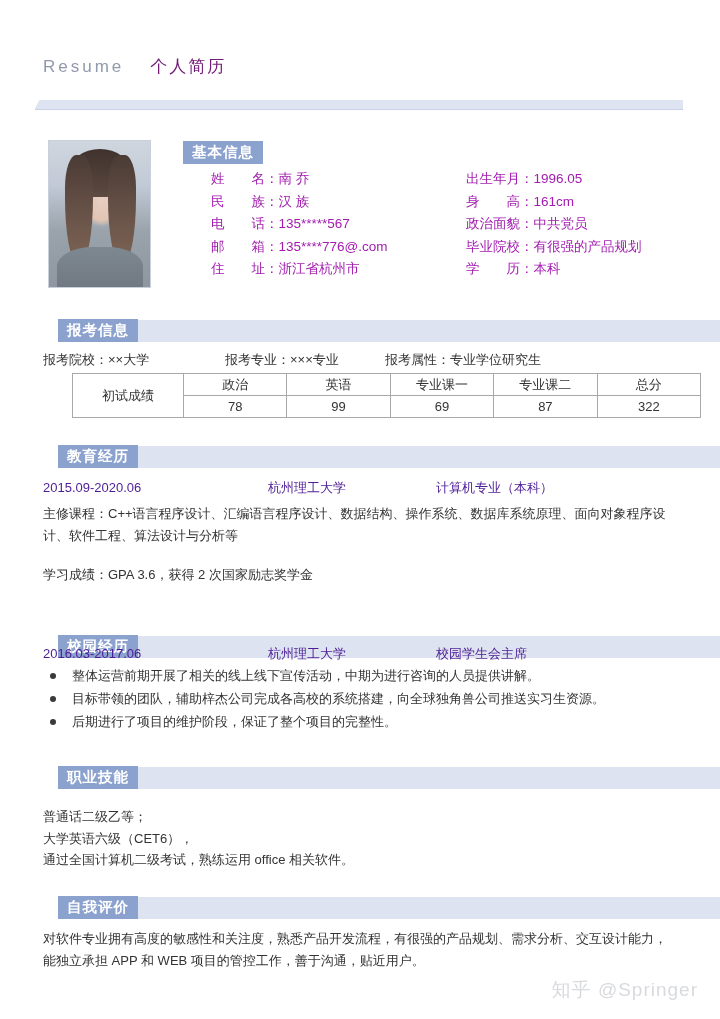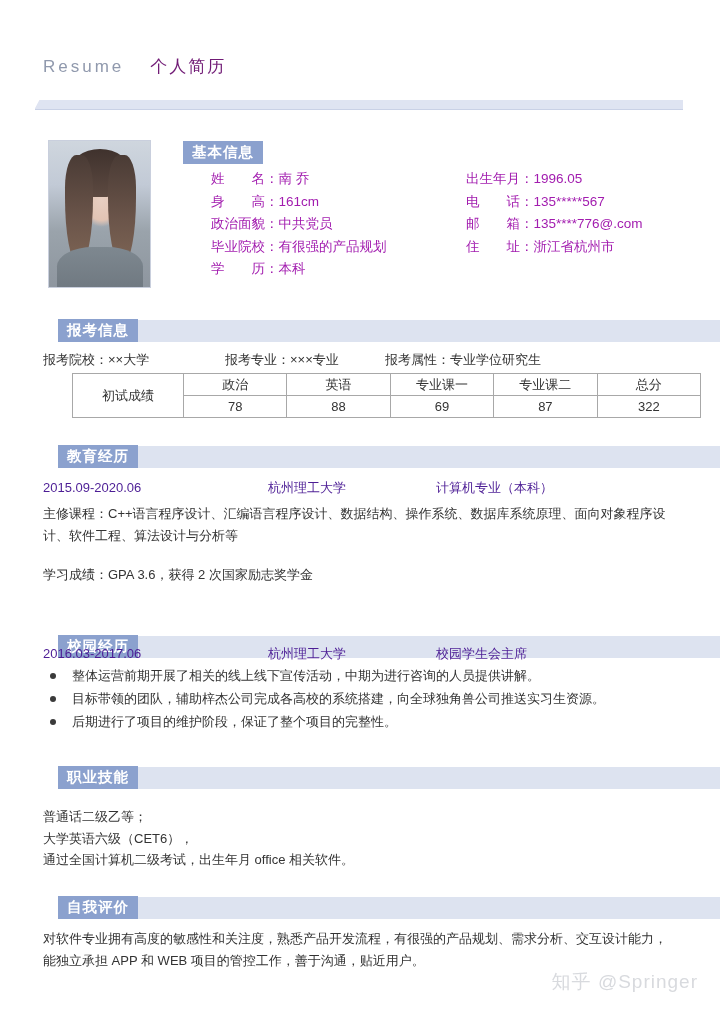--- a/index.html
+++ b/index.html
@@ -224,21 +224,21 @@
     width: 6px;
     height: 6px;
     border-radius: 50%;
     background: #3a3a3a;
   }
 
   
   .watermark {
     position: absolute;
     right: 22px;
-    bottom: 24px;
+    bottom: 16px;
     font-size: 19px;
     color: #d8dade;
     letter-spacing: 1px;
     white-space: nowrap;
   }
 </style>
 </head>
 <body>
 
 <div class="page">
@@ -263,20 +263,23 @@
   </div>
 
   <div class="info-grid">
     <div class="info-cell">
       <span class="info-label">姓　　名：</span><span>南 乔</span>
     </div>
     <div class="info-cell">
       <span class="info-label">出生年月：</span><span>1996.05</span>
     </div>
 
+    <div class="info-cell">
+      <span class="info-label">民　　族：</span><span>汉 族</span>
+    </div>
     <div class="info-cell">
       <span class="info-label">身　　高：</span><span>161cm</span>
     </div>
 
     <div class="info-cell">
       <span class="info-label">电　　话：</span><span>135*****567</span>
     </div>
     <div class="info-cell">
       <span class="info-label">政治面貌：</span><span>中共党员</span>
     </div>
@@ -311,21 +314,21 @@
         <tr>
       <td class="first" rowspan="2">初试成绩</td>
       <td>政治</td>
       <td>英语</td>
       <td>专业课一</td>
       <td>专业课二</td>
       <td>总分</td>
     </tr>
     <tr>
       <td>78</td>
-      <td>88</td>
+      <td>99</td>
       <td>69</td>
       <td>87</td>
       <td>322</td>
     </tr>
   </tbody>
     </table>
 
   <div class="sec" style="top:446px;">
     <div class="sec-head">
       <span class="sec-badge">教育经历</span>
@@ -359,21 +362,21 @@
 
   <div class="sec" style="top:767px;">
     <div class="sec-head">
       <span class="sec-badge">职业技能</span>
     </div>
   </div>
 
   <div class="para" style="top:806px;">
     <p>普通话二级乙等；</p>
     <p>大学英语六级（CET6），</p>
-    <p>通过全国计算机二级考试，出生年月 office 相关软件。</p>
+    <p>通过全国计算机二级考试，熟练运用 office 相关软件。</p>
   </div>
 
   <div class="sec" style="top:897px;">
     <div class="sec-head">
       <span class="sec-badge">自我评价</span>
     </div>
   </div>
 
   <div class="para" style="top:928px;">
     <p>对软件专业拥有高度的敏感性和关注度，熟悉产品开发流程，有很强的产品规划、需求分析、交互设计能力，能独立承担 APP 和 WEB 项目的管控工作，善于沟通，贴近用户。</p>

